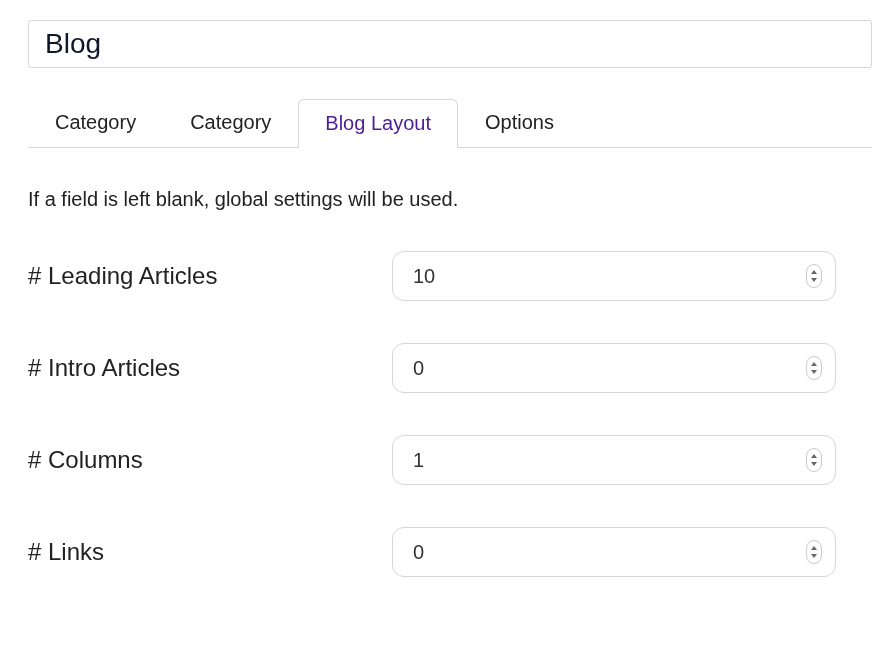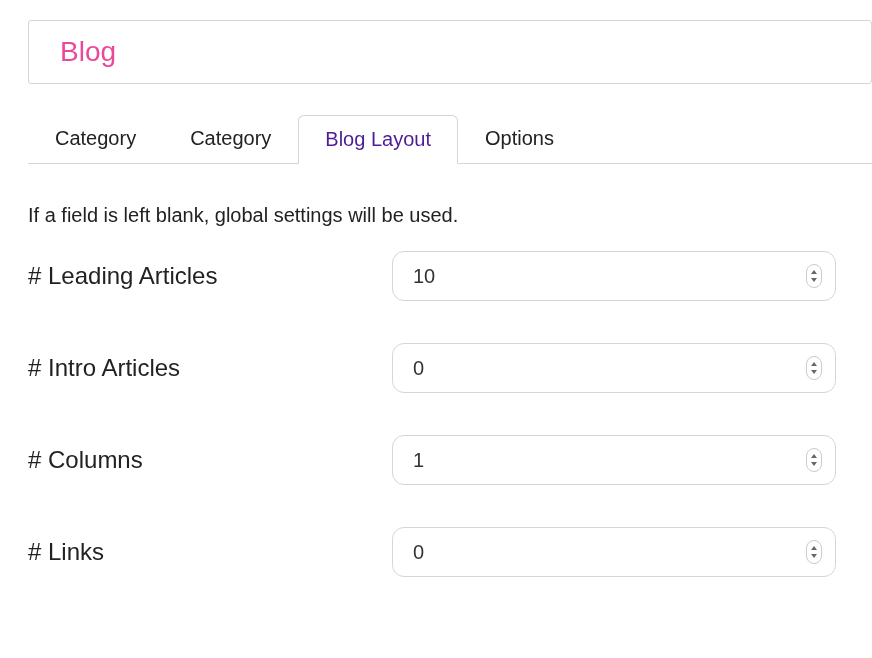--- a/index.html
+++ b/index.html
@@ -22,24 +22,24 @@
       gap: 20px;
       margin-bottom: 30px;
     }
     .title-label {
       color: #222;
       font-size: 20px;
       white-space: nowrap;
     }
     .title-input {
       flex: 1;
-      height: 64px;
+      height: 48px;
       font-size: 28px;
-      color: #ec4899;
-      padding: 8px 31px;
+      color: #0f172a;
+      padding: 8px 16px;
       border: 1px solid #d6d6d6;
       border-radius: 3px;
       background: #fff;
       font-family: inherit;
       outline: none;
     }
     .tabs {
       display: flex;
       align-items: flex-end;
       border-bottom: 1px solid #d6d6d6;
@@ -58,21 +58,21 @@
       border: 1px solid #d6d6d6;
       border-bottom: 1px solid #fff;
       border-top-left-radius: 6px;
       border-top-right-radius: 6px;
       margin-bottom: -1px;
       background: #fff;
     }
     .hint {
       font-size: 20px;
       color: #222;
-      margin-bottom: 24px;
+      margin-bottom: 40px;
     }
     .field-row {
       display: flex;
       align-items: center;
       margin-bottom: 42px;
     }
     .field-label {
       width: 364px;
       font-size: 24px;
       color: #222;

